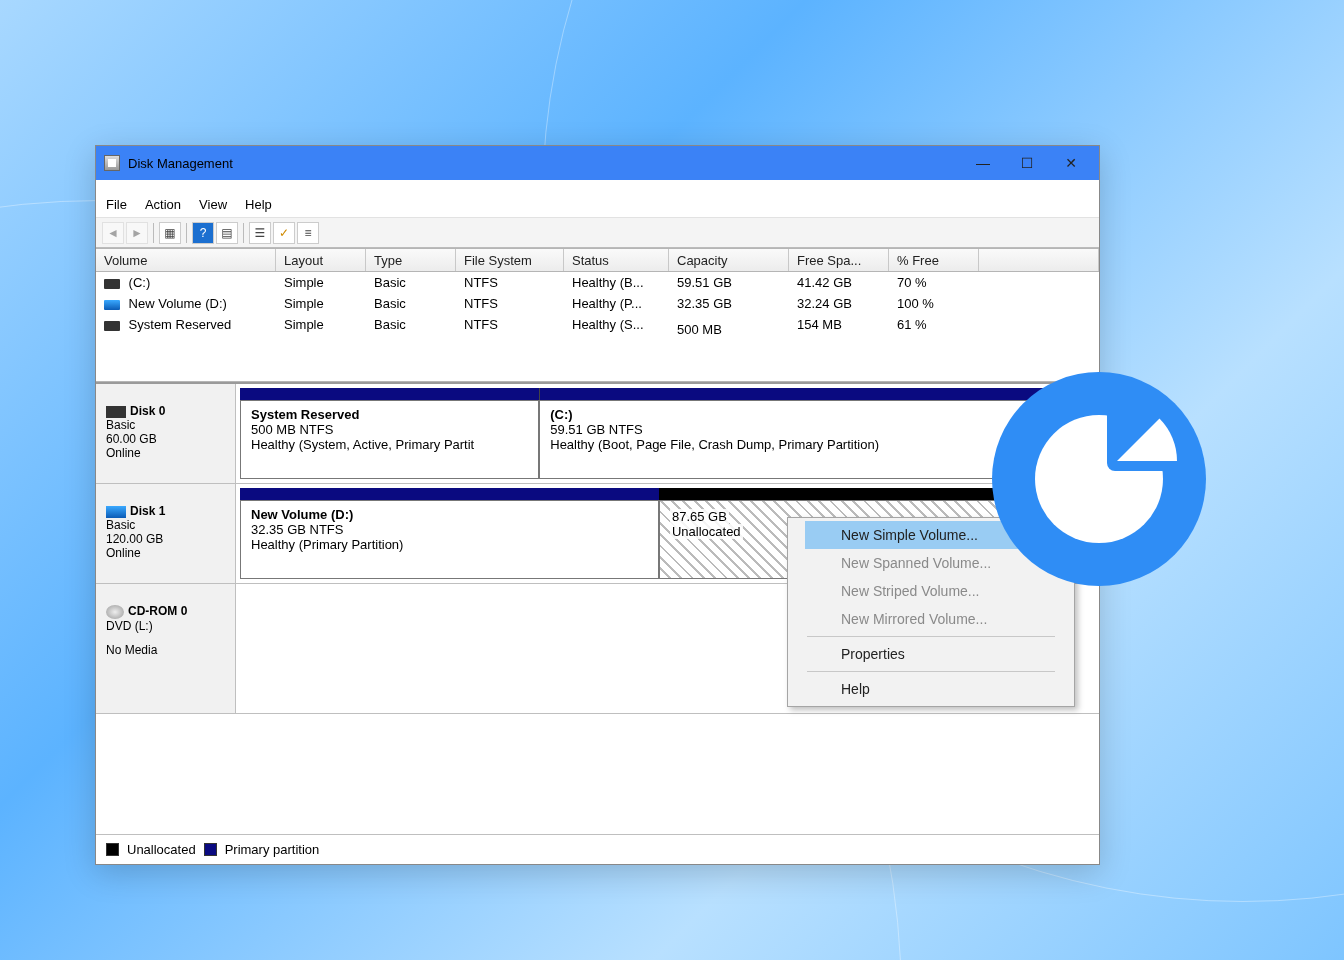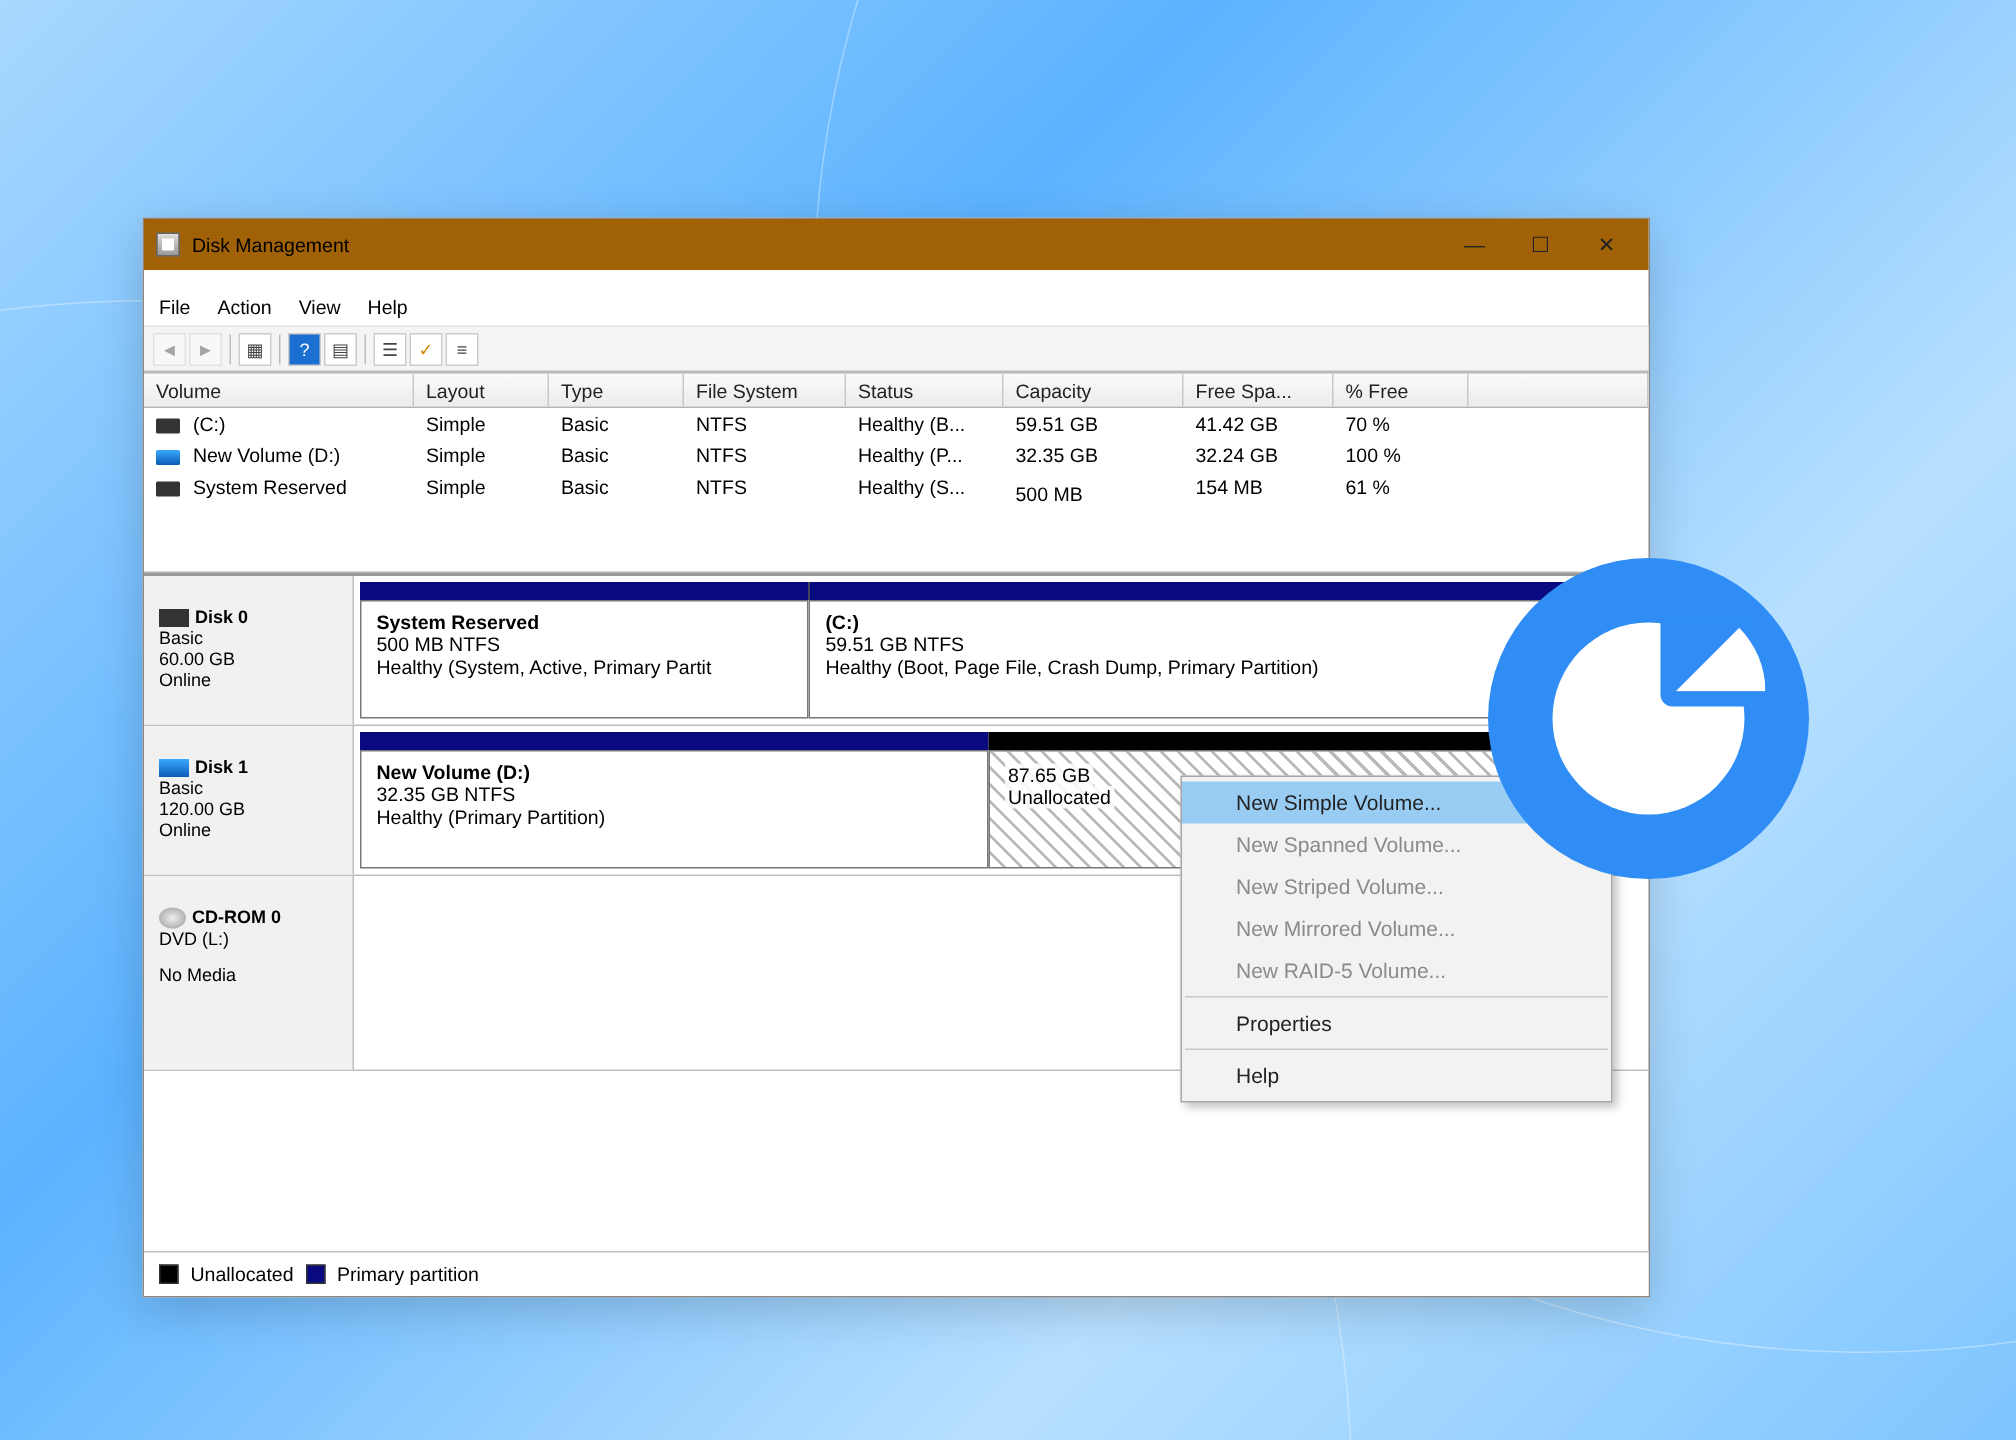--- a/index.html
+++ b/index.html
@@ -22,21 +22,21 @@
   position: absolute;
   left: 95px; top: 145px;
   width: 1005px; height: 720px;
   background: #fff;
   border: 1px solid #888;
   box-shadow: 0 8px 30px rgba(0,0,0,0.18);
   display: flex; flex-direction: column;
 }
 .titlebar {
   height: 34px; display:flex; align-items:center; padding: 0 6px 0 8px;
-  background: #a16207;
+  background: #3b82f6;
 }
 .titlebar .app-icon {
   width:16px; height:16px; margin-right:8px;
   background: linear-gradient(#ddd,#999); border:1px solid #666; position:relative;
 }
 .titlebar .app-icon::after { content:""; position:absolute; inset:3px; background:#fff; }
 .titlebar .title { flex:1; font-size:13px; }
 .winbtn { width:44px; height:28px; display:flex; align-items:center; justify-content:center; color:#222; font-size:14px; }
 
 .menubar { height:26px; display:flex; align-items:center; gap:18px; padding:0 10px; font-size:13px; border-bottom:1px solid #e2e2e2;margin-top:12px; }
@@ -76,21 +76,21 @@
 }
 
 .legend { height:30px; display:flex; align-items:center; gap:8px; padding:0 10px; border-top:1px solid #bfbfbf; font-size:13px; background:#fff; }
 .lsq { width:13px; height:13px; display:inline-block; border:1px solid #333; }
 .lsq.black { background:#000; }
 .lsq.navy { background:#0a0a80; }
 
 .ctxmenu {
   position:absolute; left:787px; top:517px; width:288px;
   background:#f2f2f2; border:1px solid #a5a5a5; box-shadow:3px 3px 6px rgba(0,0,0,0.25);
-  padding:3px 0; font-size:14px;
+  padding:3px 17px; font-size:14px;
 }
 .ctxitem { padding:6px 30px 6px 36px; color:#222; }
 .ctxitem.hl { background:#99ccf3; }
 .ctxitem.dis { color:#8a8a8a; }
 .ctxdiv { height:1px; background:#c8c8c8; margin:3px 2px; }
 
 .bigicon {
   position:absolute; left:992px; top:372px; width:214px; height:214px;
   background:#2f8df5; border-radius:50%;
   display:flex; align-items:center; justify-content:center;
@@ -251,21 +251,20 @@
     <span class="lsq navy"></span>
     <span>Primary partition</span>
   </div>
 </div>
 
 <div class="ctxmenu">
   <div class="ctxitem hl">New Simple Volume...</div>
   <div class="ctxitem dis">New Spanned Volume...</div>
   <div class="ctxitem dis">New Striped Volume...</div>
   <div class="ctxitem dis">New Mirrored Volume...</div>
-  <div class="ctxitem dis">New RAID-5 Volume...</div>
   <div class="ctxdiv"></div>
   <div class="ctxitem">Properties</div>
   <div class="ctxdiv"></div>
   <div class="ctxitem">Help</div>
 </div>
 
 <div class="bigicon">
   <div class="pie">
     <div class="full"></div>
     <div class="cut"></div>

